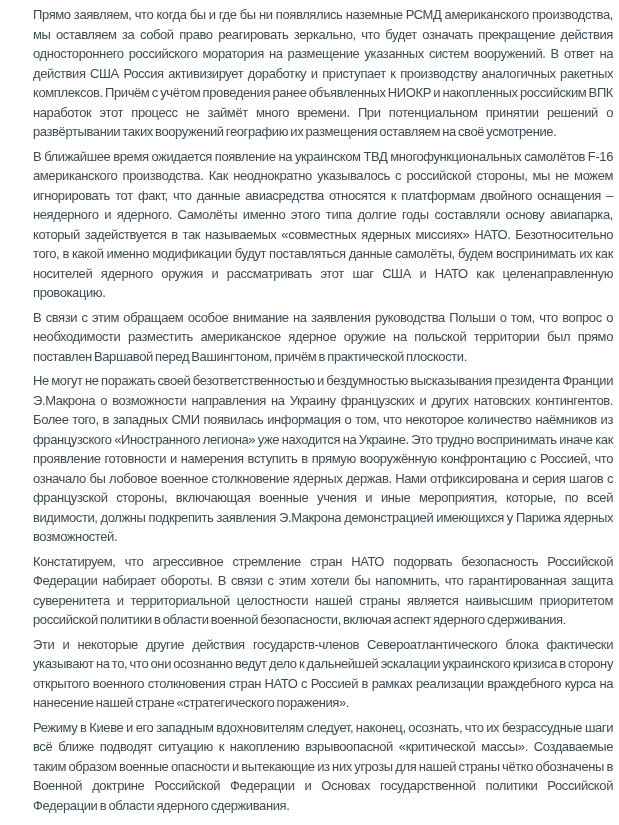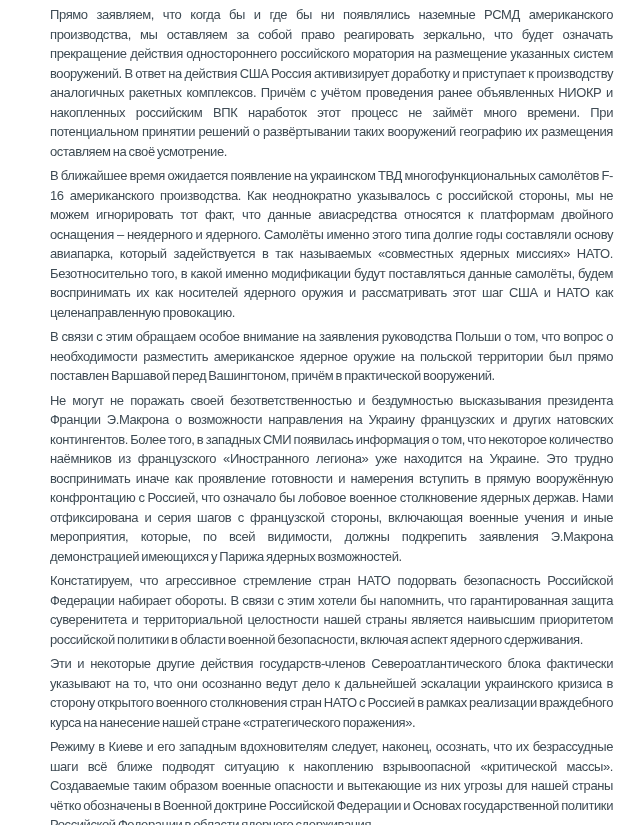--- a/index.html
+++ b/index.html
@@ -9,38 +9,38 @@
   body {
     width: 619px;
     height: 825px;
     overflow: hidden;
     background: var(--page-bg, #ffffff);
   }
   .doc {
     box-sizing: border-box;
     width: 619px;
     height: 671px;
-    padding: 5px 6px 0 50px;
+    padding: 5px 6px 0 33px;
     font-family: "Liberation Sans", "DejaVu Sans", sans-serif;
     font-size: 13px;
     line-height: 19.5px;
     letter-spacing: -0.4px;
     word-spacing: -1px;
     text-align: justify;
     color: var(--text-color, #3e4b54);
   }
   .doc p {
     margin: 0 0 5px 0;
     padding: 0;
   }
 </style>
 </head>
 <body>
 
 <div class="doc">
   <p>Прямо заявляем, что когда бы и где бы ни появлялись наземные РСМД американского производства, мы оставляем за собой право реагировать зеркально, что будет означать прекращение действия одностороннего российского моратория на размещение указанных систем вооружений. В ответ на действия США Россия активизирует доработку и приступает к производству аналогичных ракетных комплексов. Причём с учётом проведения ранее объявленных НИОКР и накопленных российским ВПК наработок этот процесс не займёт много времени. При потенциальном принятии решений о развёртывании таких вооружений географию их размещения оставляем на своё усмотрение.</p>
   <p>В ближайшее время ожидается появление на украинском ТВД многофункциональных самолётов F-16 американского производства. Как неоднократно указывалось с российской стороны, мы не можем игнорировать тот факт, что данные авиасредства относятся к платформам двойного оснащения – неядерного и ядерного. Самолёты именно этого типа долгие годы составляли основу авиапарка, который задействуется в так называемых «совместных ядерных миссиях» НАТО. Безотносительно того, в какой именно модификации будут поставляться данные самолёты, будем воспринимать их как носителей ядерного оружия и рассматривать этот шаг США и НАТО как целенаправленную провокацию.</p>
-  <p>В связи с этим обращаем особое внимание на заявления руководства Польши о том, что вопрос о необходимости разместить американское ядерное оружие на польской территории был прямо поставлен Варшавой перед Вашингтоном, причём в практической вооружений.</p>
+  <p>В связи с этим обращаем особое внимание на заявления руководства Польши о том, что вопрос о необходимости разместить американское ядерное оружие на польской территории был прямо поставлен Варшавой перед Вашингтоном, причём в практической плоскости.</p>
   <p>Не могут не поражать своей безответственностью и бездумностью высказывания президента Франции Э.Макрона о возможности направления на Украину французских и других натовских контингентов. Более того, в западных СМИ появилась информация о том, что некоторое количество наёмников из французского «Иностранного легиона» уже находится на Украине. Это трудно воспринимать иначе как проявление готовности и намерения вступить в прямую вооружённую конфронтацию с Россией, что означало бы лобовое военное столкновение ядерных держав. Нами отфиксирована и серия шагов с французской стороны, включающая военные учения и иные мероприятия, которые, по всей видимости, должны подкрепить заявления Э.Макрона демонстрацией имеющихся у Парижа ядерных возможностей.</p>
   <p>Констатируем, что агрессивное стремление стран НАТО подорвать безопасность Российской Федерации набирает обороты. В связи с этим хотели бы напомнить, что гарантированная защита суверенитета и территориальной целостности нашей страны является наивысшим приоритетом российской политики в области военной безопасности, включая аспект ядерного сдерживания.</p>
   <p>Эти и некоторые другие действия государств-членов Североатлантического блока фактически указывают на то, что они осознанно ведут дело к дальнейшей эскалации украинского кризиса в сторону открытого военного столкновения стран НАТО с Россией в рамках реализации враждебного курса на нанесение нашей стране «стратегического поражения».</p>
   <p>Режиму в Киеве и его западным вдохновителям следует, наконец, осознать, что их безрассудные шаги всё ближе подводят ситуацию к накоплению взрывоопасной «критической массы». Создаваемые таким образом военные опасности и вытекающие из них угрозы для нашей страны чётко обозначены в Военной доктрине Российской Федерации и Основах государственной политики Российской Федерации в области ядерного сдерживания.</p>
 </div>
 
 </body></html>

